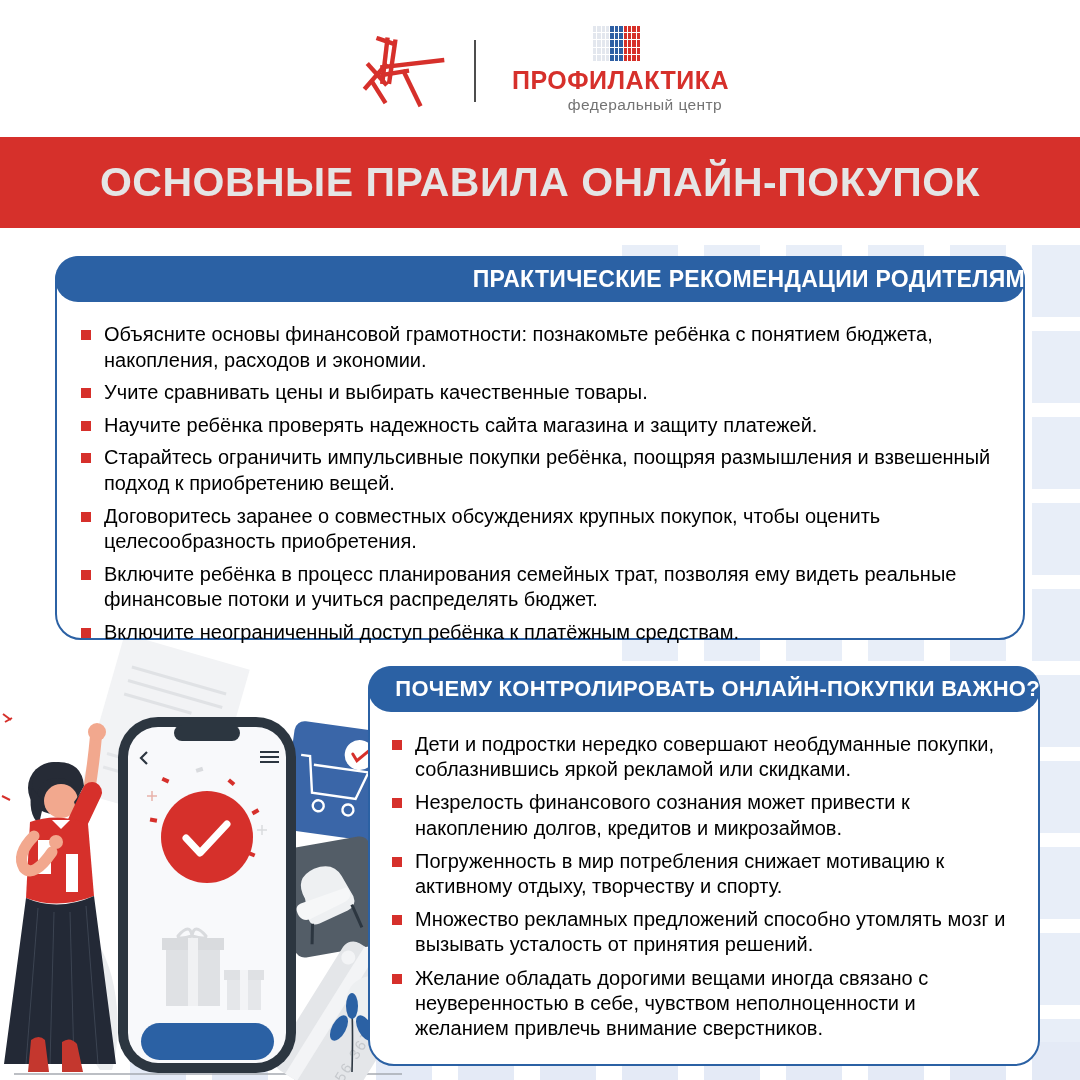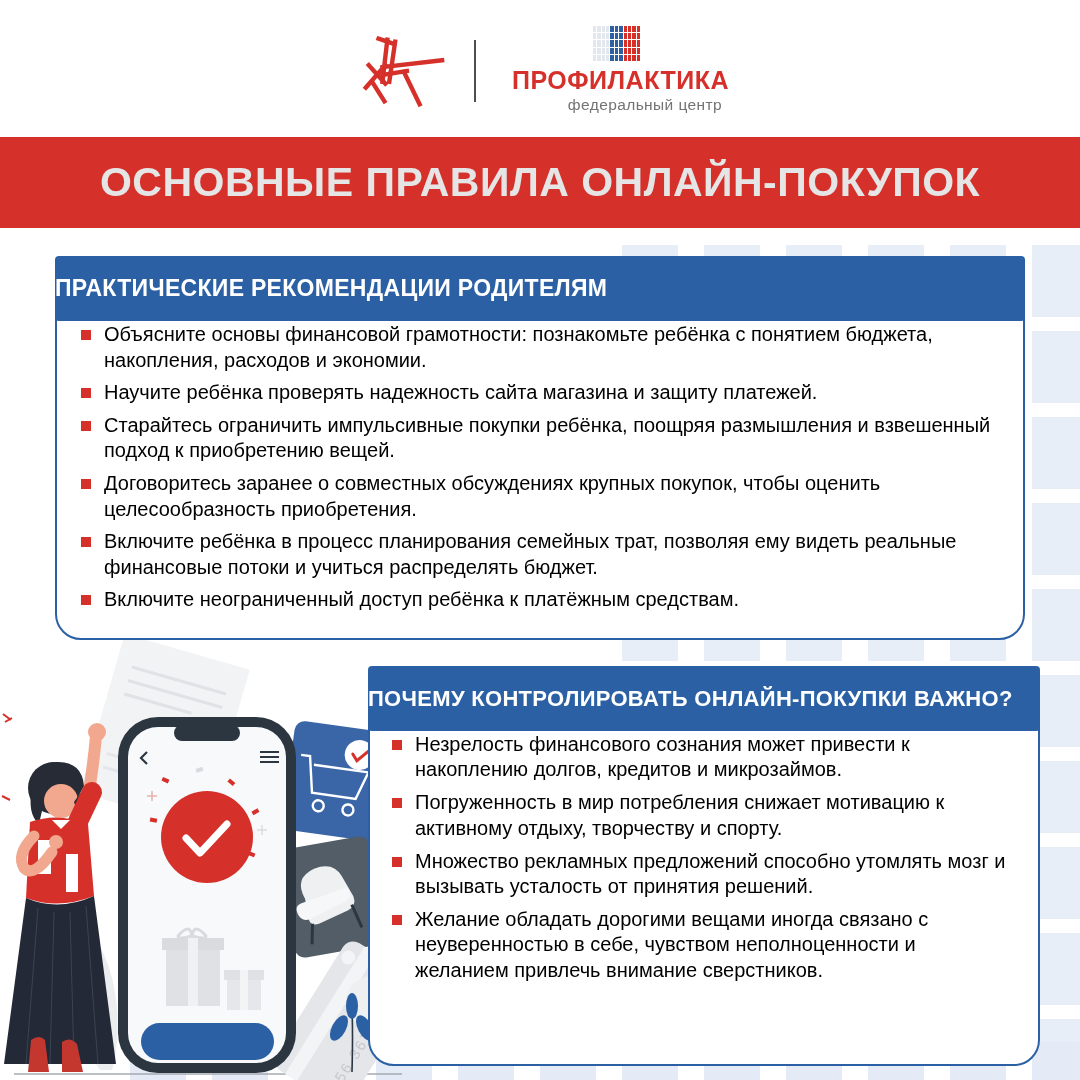--- a/index.html
+++ b/index.html
@@ -40,22 +40,22 @@
   
   .banner{
     left:0;top:137px;width:1080px;height:91px;background:#d6302b;
     display:flex;align-items:center;justify-content:center;
   }
   .banner-title{color:#e5e5e5;font-weight:700;font-size:41px;letter-spacing:.5px;}
 
   
   .card{background:#ffffff;border:2px solid #2b61a4;border-radius:26px;}
   .card-header{
-    position:absolute;left:-2px;right:-2px;top:-2px;height:65px;background:#2b61a4;
-    border-radius:4px;display:flex;align-items:center;justify-content:flex-start;
+    position:absolute;left:-2px;right:-2px;top:-2px;height:46px;background:#2b61a4;
+    border-radius:26px;display:flex;align-items:center;justify-content:flex-end;
   }
   .card-header span{color:#ffffff;font-weight:700;letter-spacing:.3px;}
   .card1{left:55px;top:256px;width:966px;height:380px;}
   .card2{left:368px;top:666px;width:668px;height:396px;}
   .card1 .card-header span{font-size:23px;}
   .card2 .card-header span{font-size:22px;}
   ul.blist{list-style:none;margin:0;padding:0;position:absolute;}
   .card1 ul.blist{top:64px;left:24px;right:16px;}
   .card2 ul.blist{top:64px;left:22px;right:26px;}
   ul.blist li{display:flex;gap:13px;color:#000000;}
@@ -219,20 +219,24 @@
   <div class="card-header">
     <span>ПРАКТИЧЕСКИЕ РЕКОМЕНДАЦИИ РОДИТЕЛЯМ</span>
   </div>
   <ul class="blist">
     <li>
         <span class="sq"></span>
         <span>Объясните основы финансовой грамотности: познакомьте ребёнка с понятием бюджета, накопления, расходов и экономии.</span>
       </li>
     <li>
         <span class="sq"></span>
+        <span>Учите сравнивать цены и выбирать качественные товары.</span>
+      </li>
+    <li>
+        <span class="sq"></span>
         <span>Научите ребёнка проверять надежность сайта магазина и защиту платежей.</span>
       </li>
     <li>
         <span class="sq"></span>
         <span>Старайтесь ограничить импульсивные покупки ребёнка, поощряя размышления и взвешенный подход к приобретению вещей.</span>
       </li>
     <li>
         <span class="sq"></span>
         <span>Договоритесь заранее о совместных обсуждениях крупных покупок, чтобы оценить целесообразность приобретения.</span>
       </li>
@@ -247,20 +251,24 @@
   </ul>
 </div>
 
 <div class="abs card card2">
   <div class="card-header">
     <span>ПОЧЕМУ КОНТРОЛИРОВАТЬ ОНЛАЙН-ПОКУПКИ ВАЖНО?</span>
   </div>
   <ul class="blist">
     <li>
         <span class="sq"></span>
+        <span>Дети и подростки нередко совершают необдуманные покупки, соблазнившись яркой рекламой или скидками.</span>
+      </li>
+    <li>
+        <span class="sq"></span>
         <span>Незрелость финансового сознания может привести к накоплению долгов, кредитов и микрозаймов.</span>
       </li>
     <li>
         <span class="sq"></span>
         <span>Погруженность в мир потребления снижает мотивацию к активному отдыху, творчеству и спорту.</span>
       </li>
     <li>
         <span class="sq"></span>
         <span>Множество рекламных предложений способно утомлять мозг и вызывать усталость от принятия решений.</span>
       </li>

